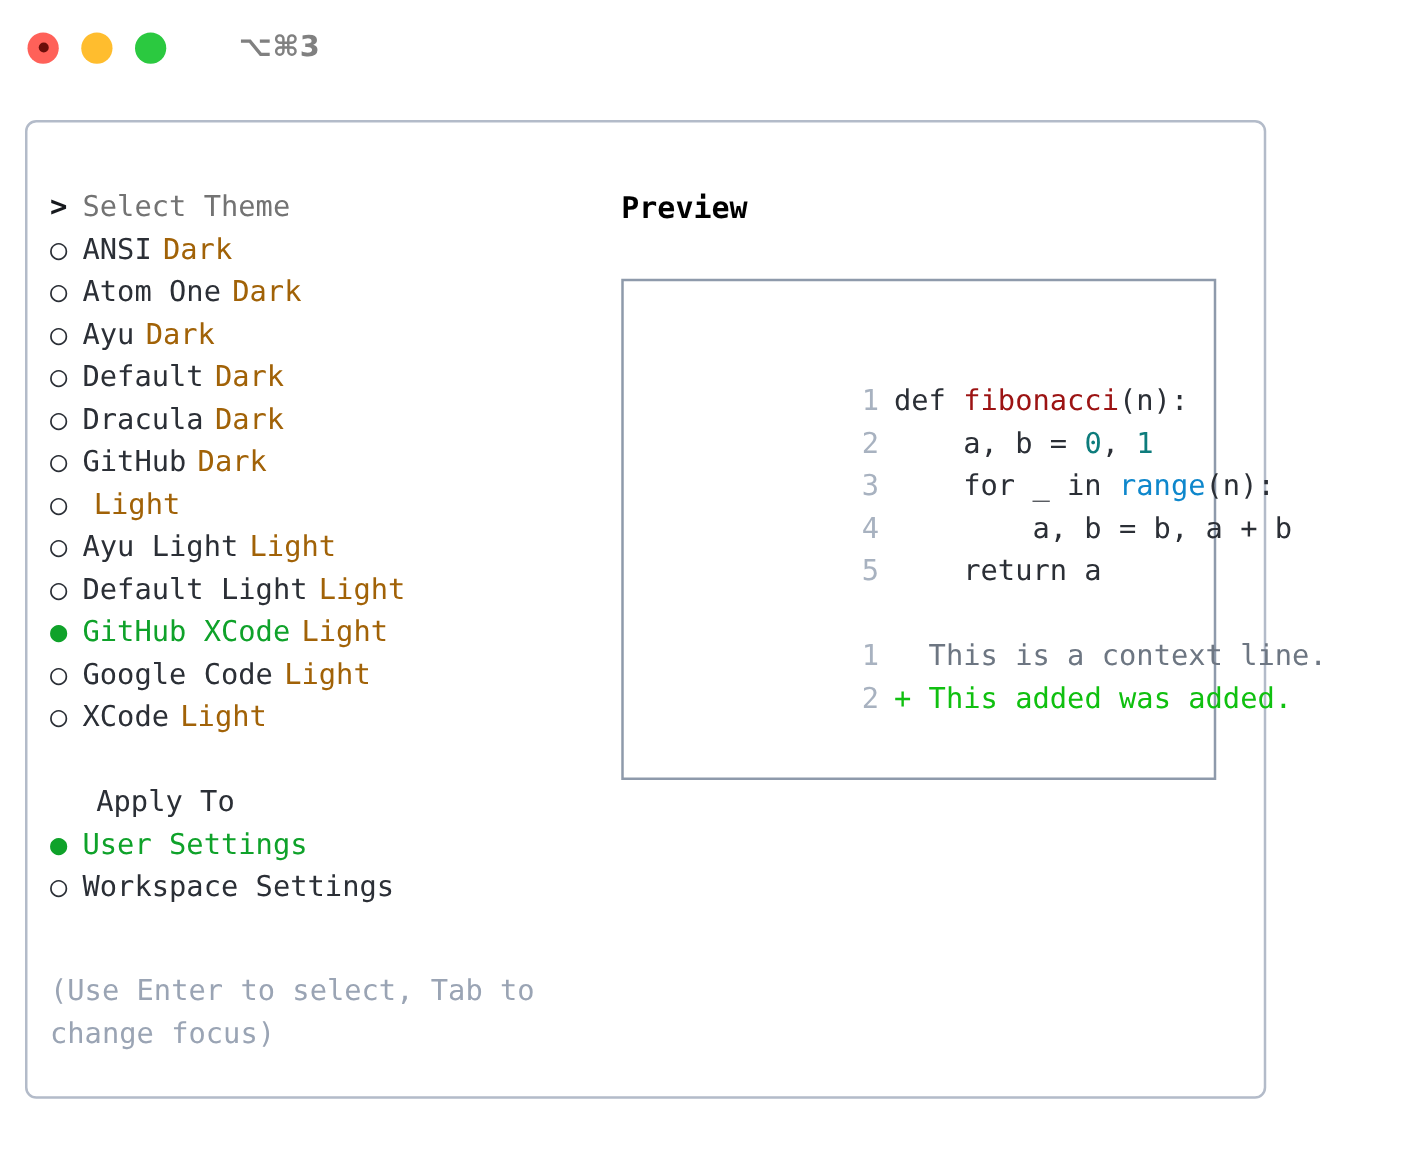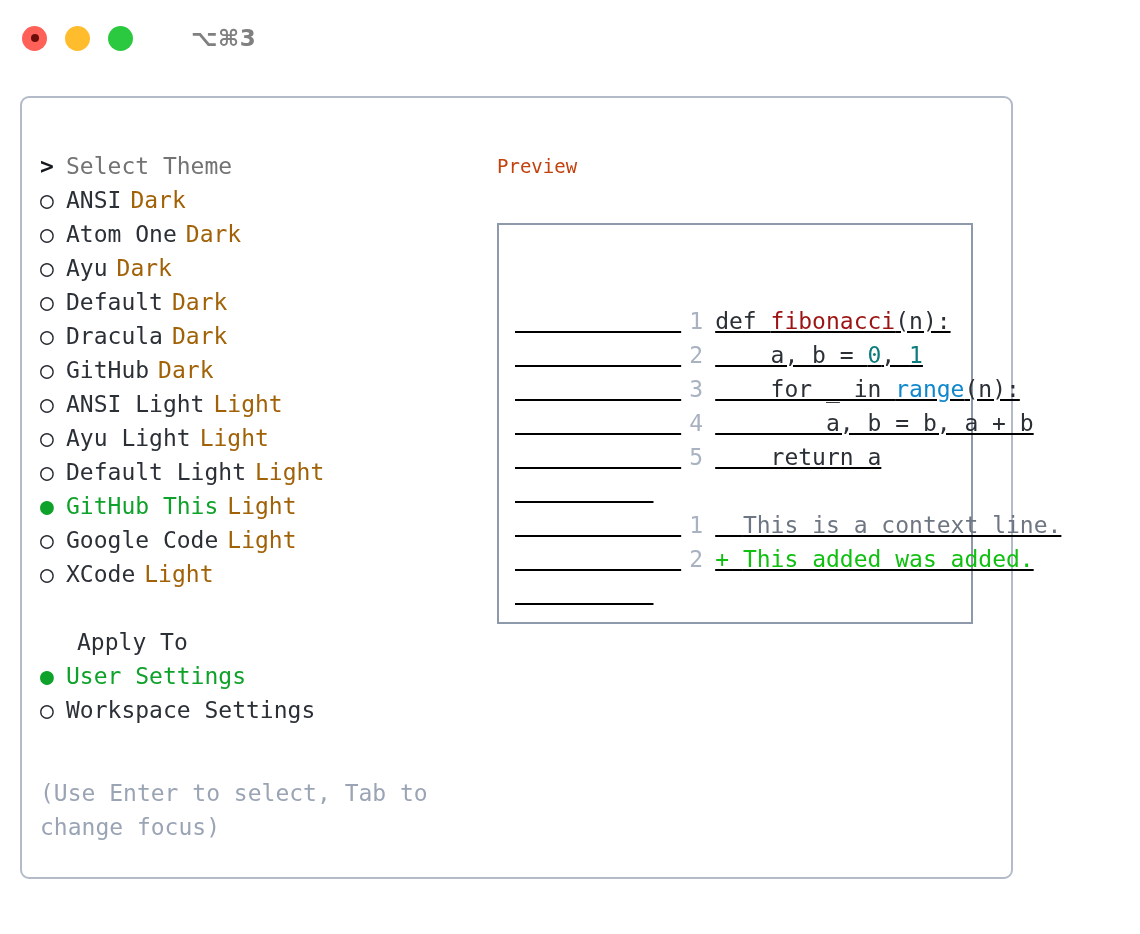--- a/index.html
+++ b/index.html
@@ -154,34 +154,33 @@
     margin-top: 15px;
   }
 
   
   .right-col {
     flex: 1;
     padding: 51px 0 0 15px;
     box-sizing: border-box;
   }
   .preview-title {
-    font-size: 19px;
-    font-weight: 400;
-    color: #c2410c;
+    font-size: 24px;
+    font-weight: 700;
+    color: #000000;
     line-height: 34px;
     height: 34px;
   }
   .code-box {
     margin-top: 40px;
     width: 476px;
     height: 401px;
     border: 2px solid #8e9aab;
     box-sizing: border-box;
     padding: 45px 0 0 16px;
-    text-decoration: underline;
   }
   .code-line {
     height: 34px;
     line-height: 34px;
     font-size: 23px;
     white-space: pre;
     color: #2b2f36;
   }
   .ln {
     display: inline-block;
@@ -254,39 +253,38 @@
         </div>
 
         <div class="row">
           <span class="marker">○</span>
           <span class="label">GitHub</span>
           <span class="tag">Dark</span>
         </div>
 
         <div class="row">
           <span class="marker">○</span>
-          <span class="label">ANSI Light</span>
           <span class="tag">Light</span>
         </div>
 
         <div class="row">
           <span class="marker">○</span>
           <span class="label">Ayu Light</span>
           <span class="tag">Light</span>
         </div>
 
         <div class="row">
           <span class="marker">○</span>
           <span class="label">Default Light</span>
           <span class="tag">Light</span>
         </div>
 
         <div class="row">
           <span class="marker dot-on">●</span>
-          <span class="label sel">GitHub This</span>
+          <span class="label sel">GitHub XCode</span>
           <span class="tag">Light</span>
         </div>
 
         <div class="row">
           <span class="marker">○</span>
           <span class="label">Google Code</span>
           <span class="tag">Light</span>
         </div>
 
         <div class="row">

